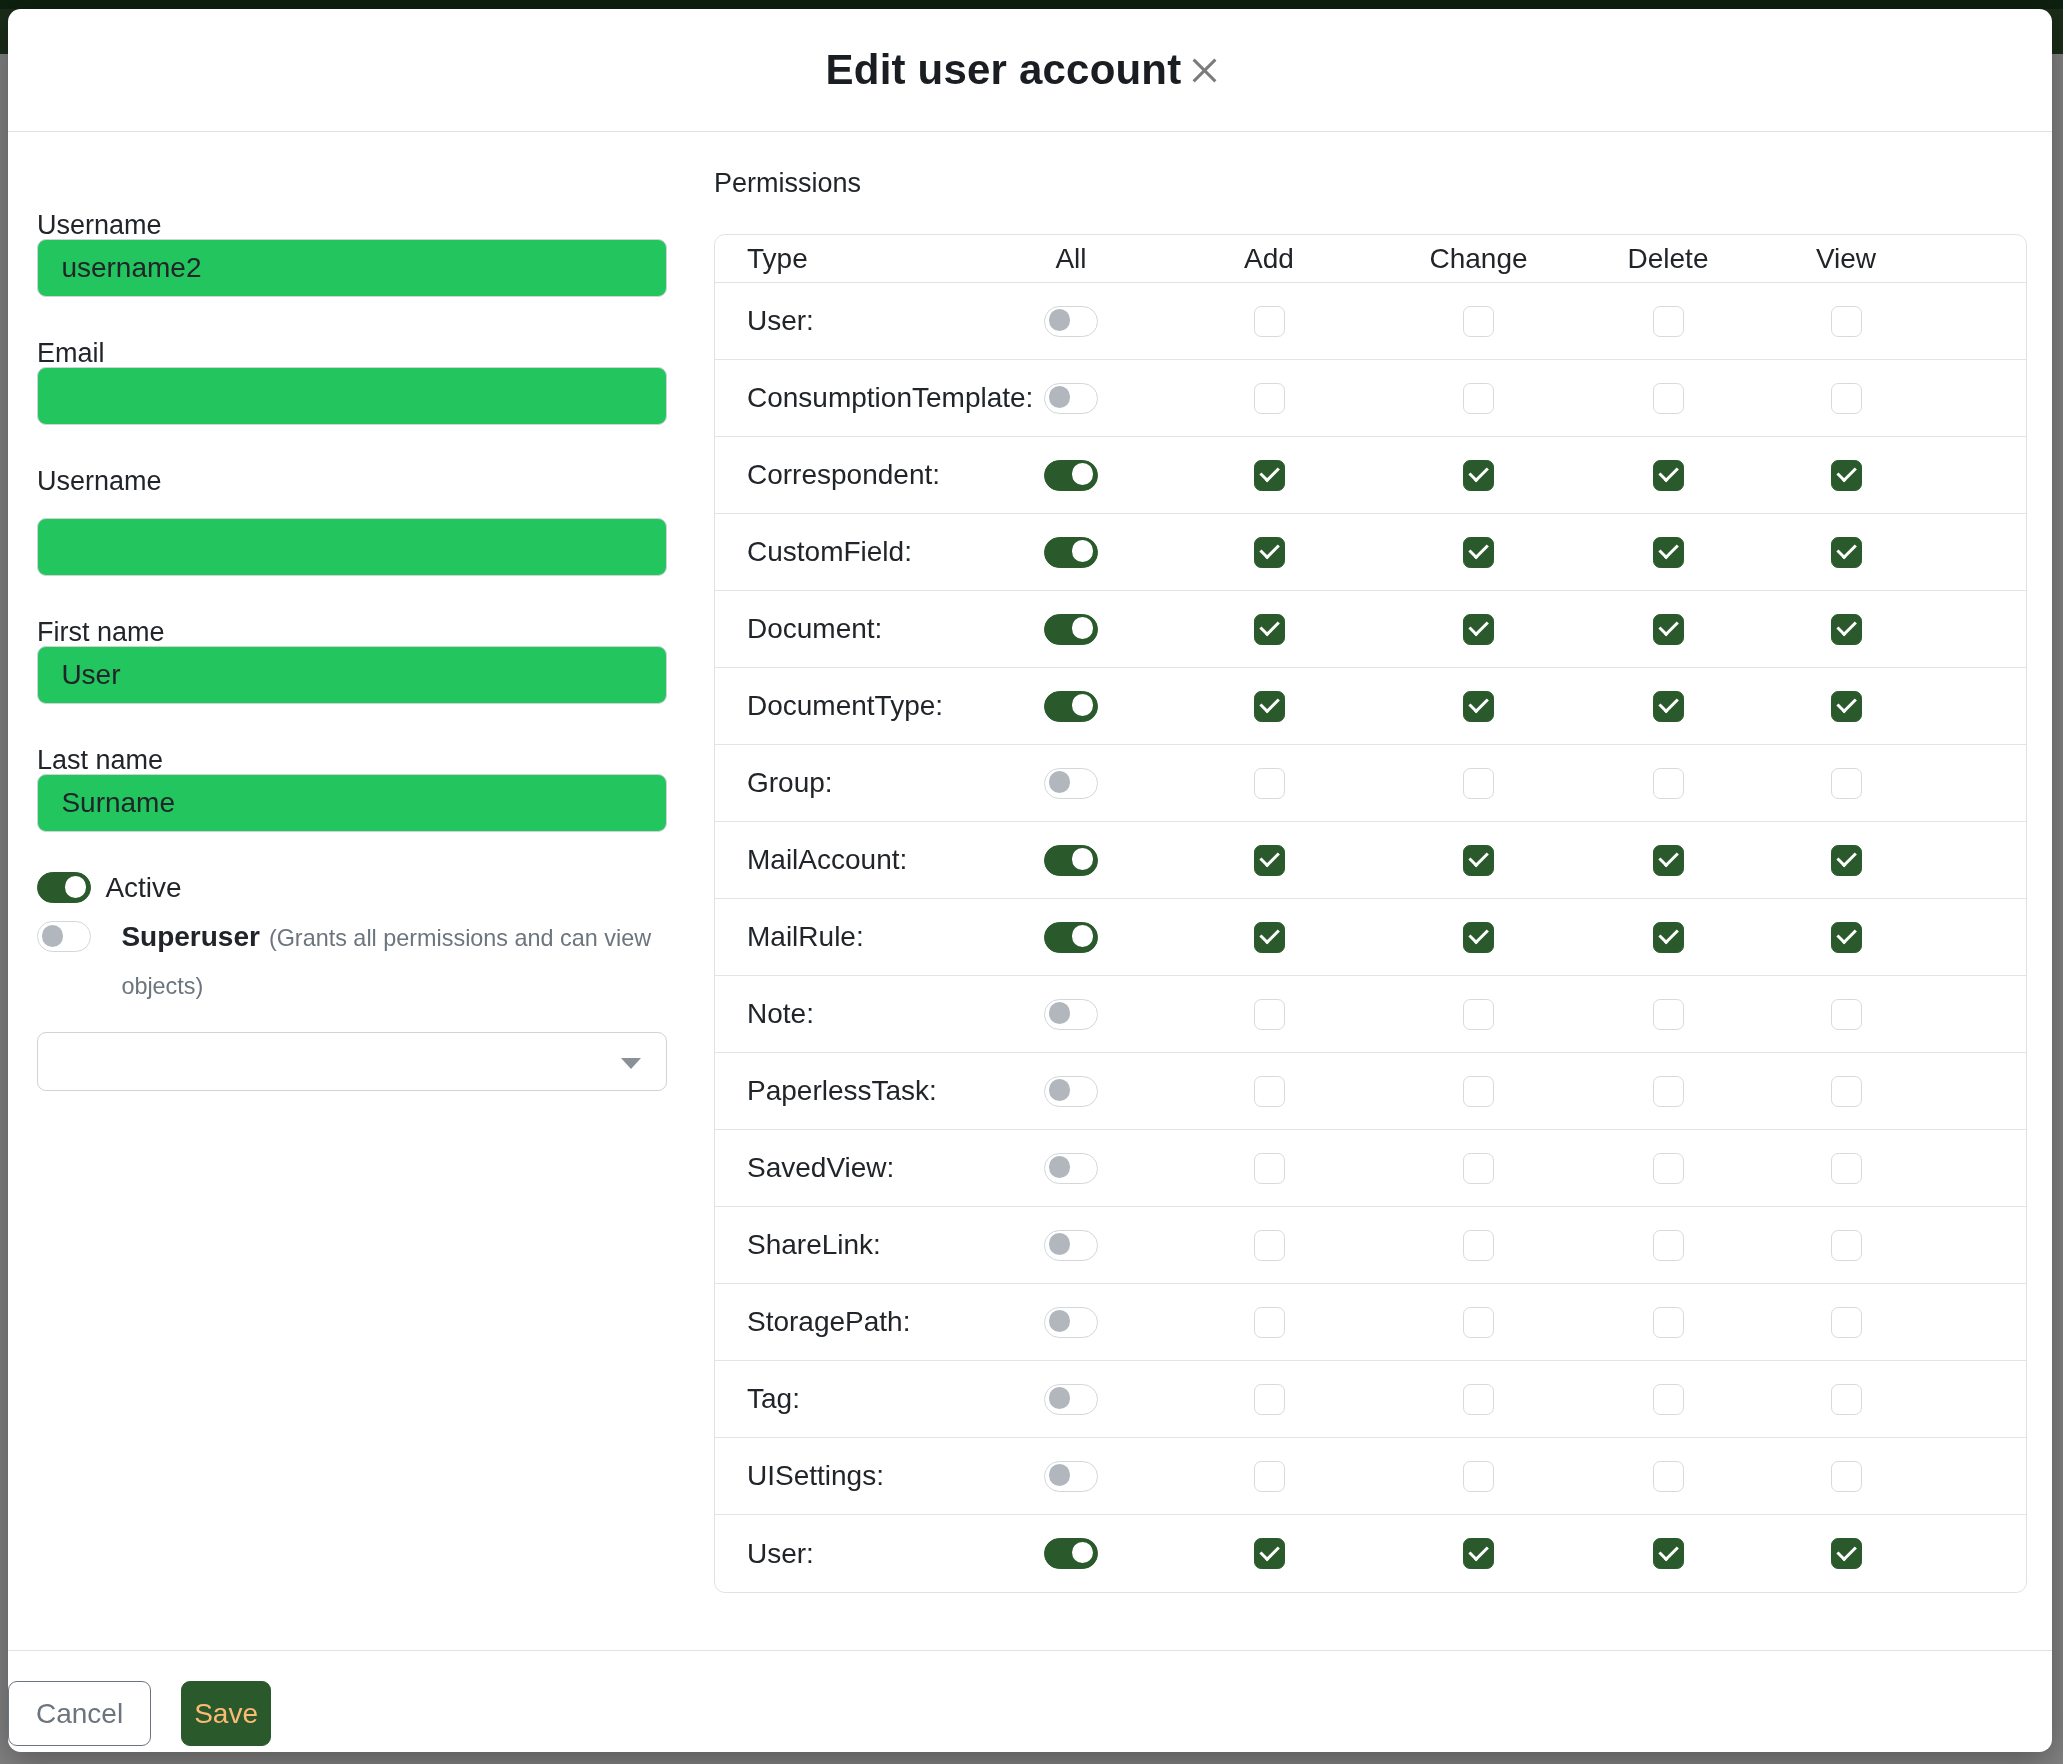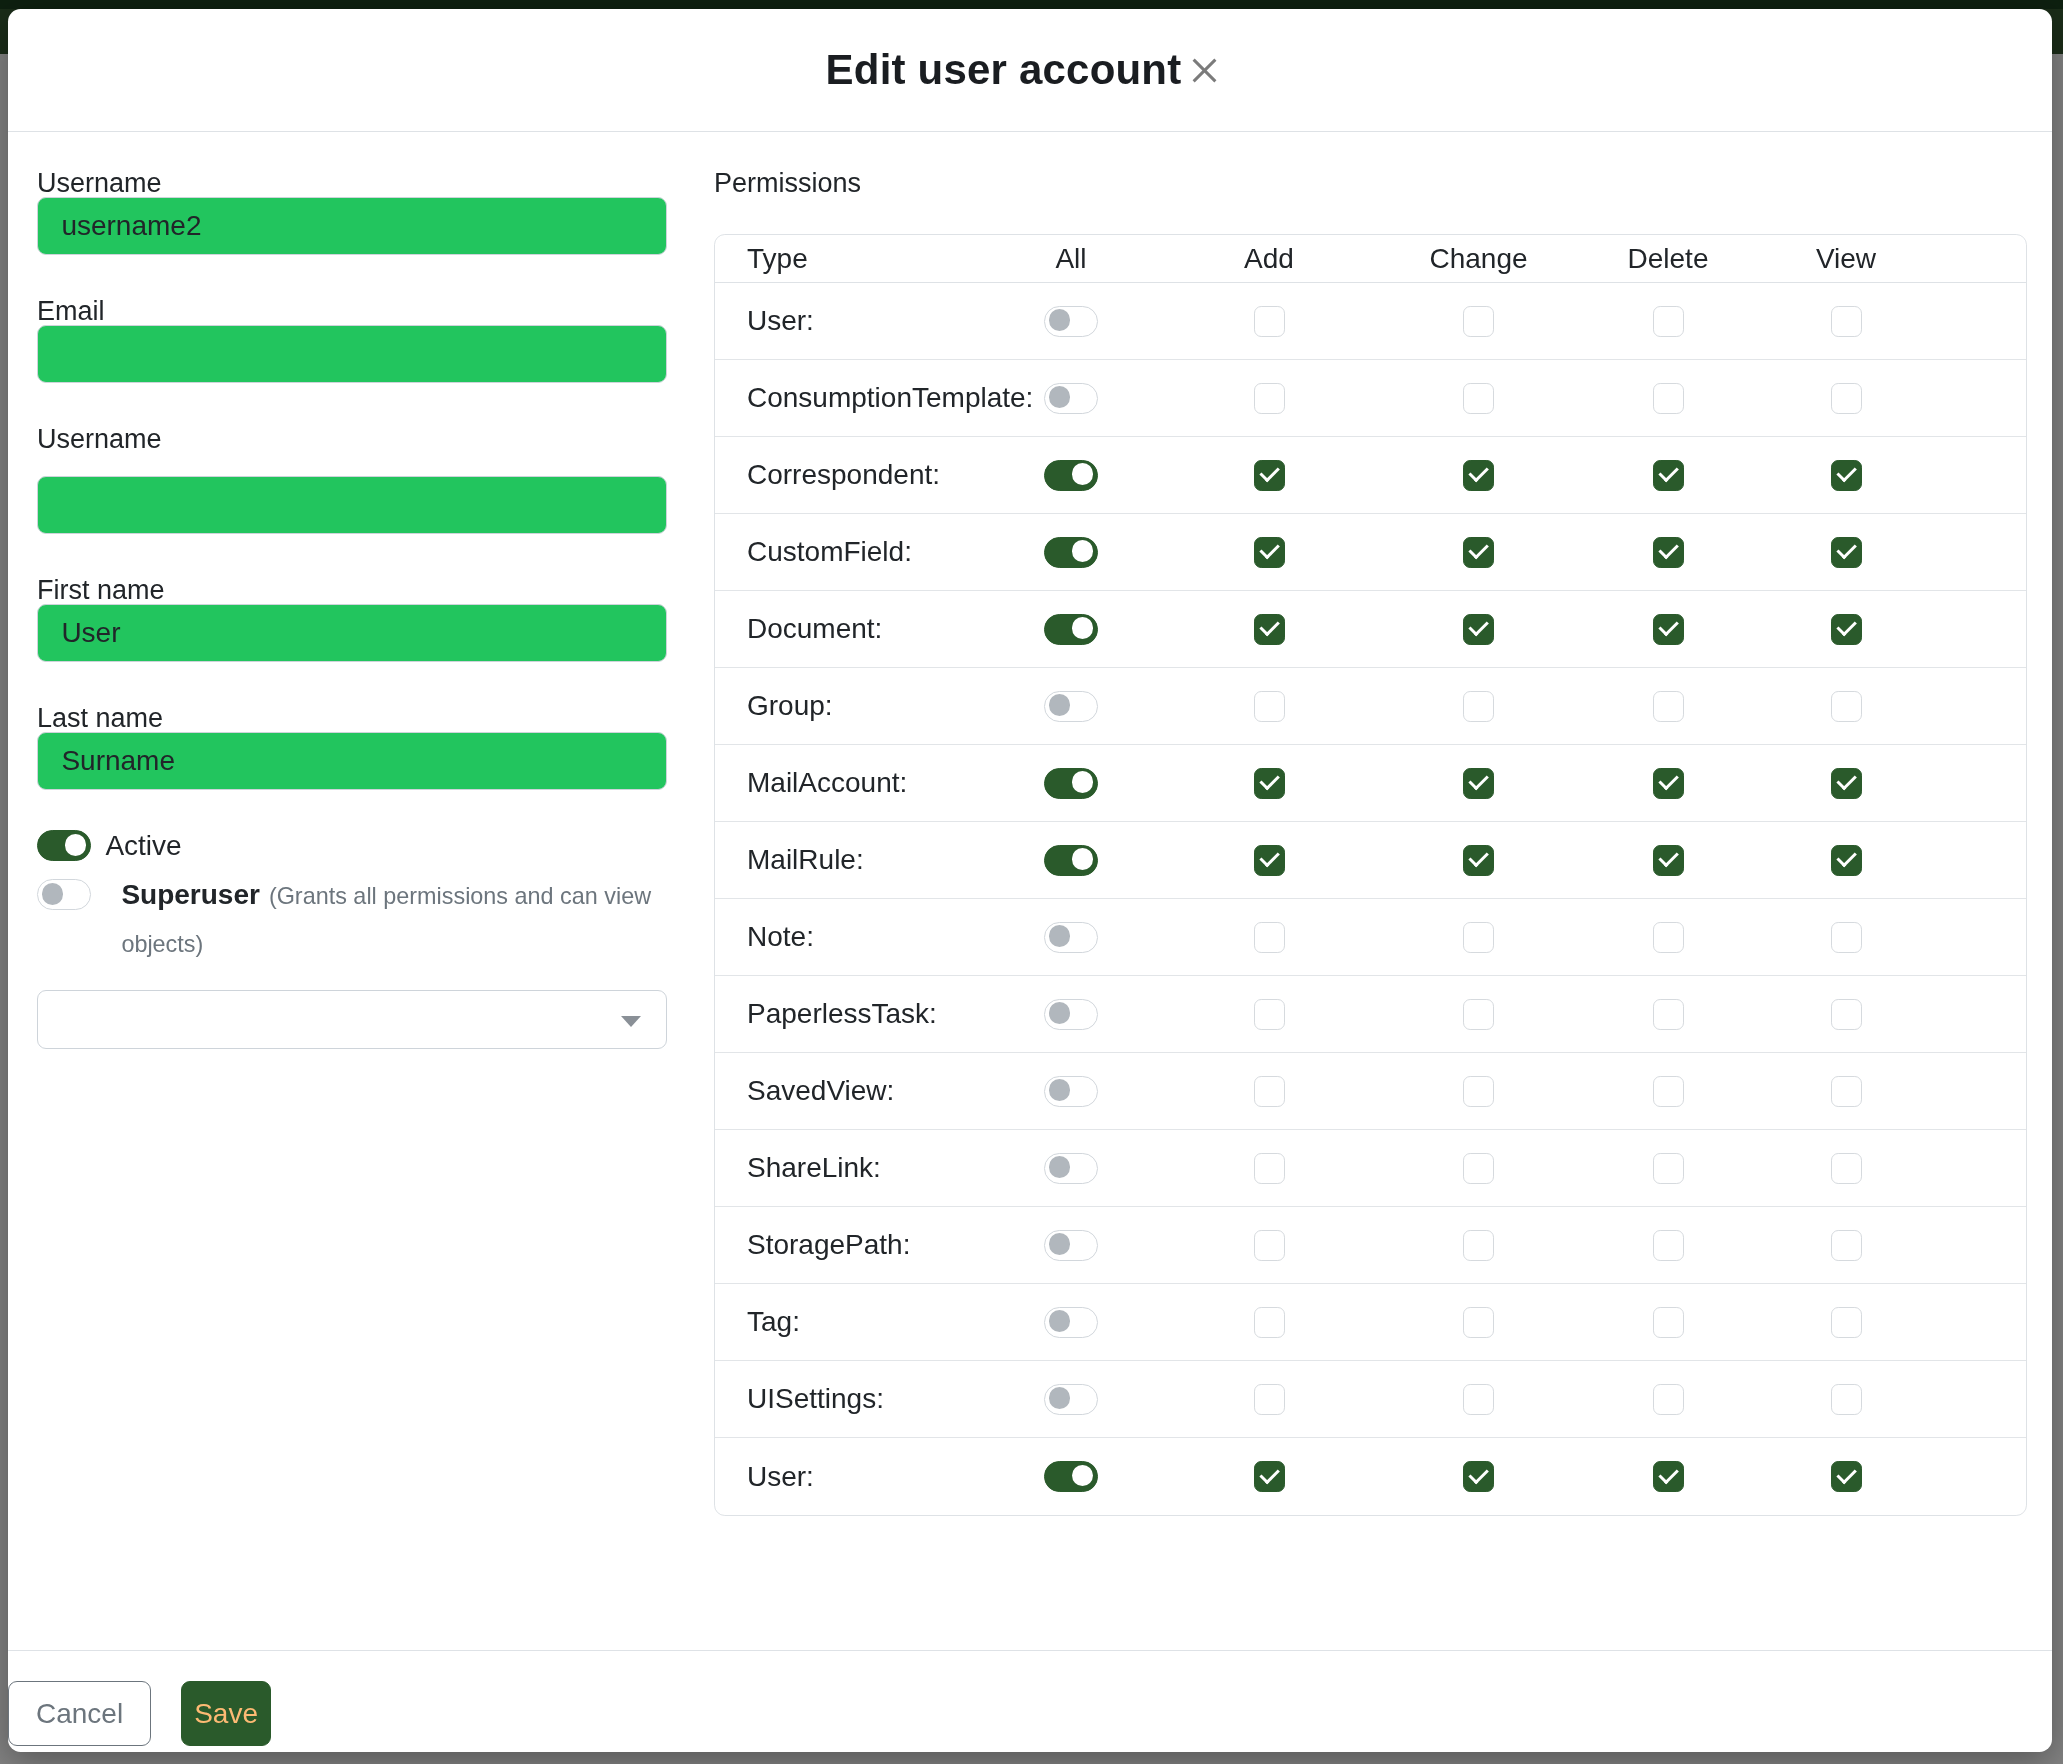--- a/index.html
+++ b/index.html
@@ -36,21 +36,21 @@
     width:47px;height:47px;border:none;background:transparent;cursor:pointer;
     display:flex;align-items:center;justify-content:center;padding:0;
   }
   .modal-body{
     flex:1;display:flex;gap:47px;box-sizing:border-box;
     padding:38px 25px 0 29px;align-items:flex-start;
   }
   
   .left-col{width:630px;flex:none;}
   .form-group{margin-bottom:43px;}
-  .form-label{display:block;font-size:27px;line-height:27px;color:#212529;}
+  .form-label{display:block;font-size:27px;line-height:27px;color:#212529;margin-top:42px;}
   .form-label.pw{margin-bottom:23.4px;}
   .text-input{
     width:630px;height:58px;box-sizing:border-box;background:#22c55e;
     border:1.8px solid var(--input-border);border-radius:9px;
     font-family:inherit;font-size:28px;color:#212529;padding:0 23.4px;outline:none;
   }
   
   .toggle{
     position:relative;display:inline-block;width:54px;height:31px;flex:none;
     border-radius:15.3px;box-sizing:border-box;cursor:pointer;
@@ -299,20 +299,40 @@
               <span class="checkbox on"></span>
             </div>
             <div class="pcell">
               <span class="checkbox on"></span>
             </div>
             <div class="pcell">
               <span class="checkbox on"></span>
             </div>
           </div>
           <div class="prow">
+            <div class="pcell ptype">DocumentType:</div>
+            <div class="pcell">
+              <span class="toggle on">
+                <span class="knob"></span>
+              </span>
+            </div>
+            <div class="pcell">
+              <span class="checkbox on"></span>
+            </div>
+            <div class="pcell">
+              <span class="checkbox on"></span>
+            </div>
+            <div class="pcell">
+              <span class="checkbox on"></span>
+            </div>
+            <div class="pcell">
+              <span class="checkbox on"></span>
+            </div>
+          </div>
+          <div class="prow">
             <div class="pcell ptype">Group:</div>
             <div class="pcell">
               <span class="toggle off">
                 <span class="knob"></span>
               </span>
             </div>
             <div class="pcell">
               <span class="checkbox off"></span>
             </div>
             <div class="pcell">

